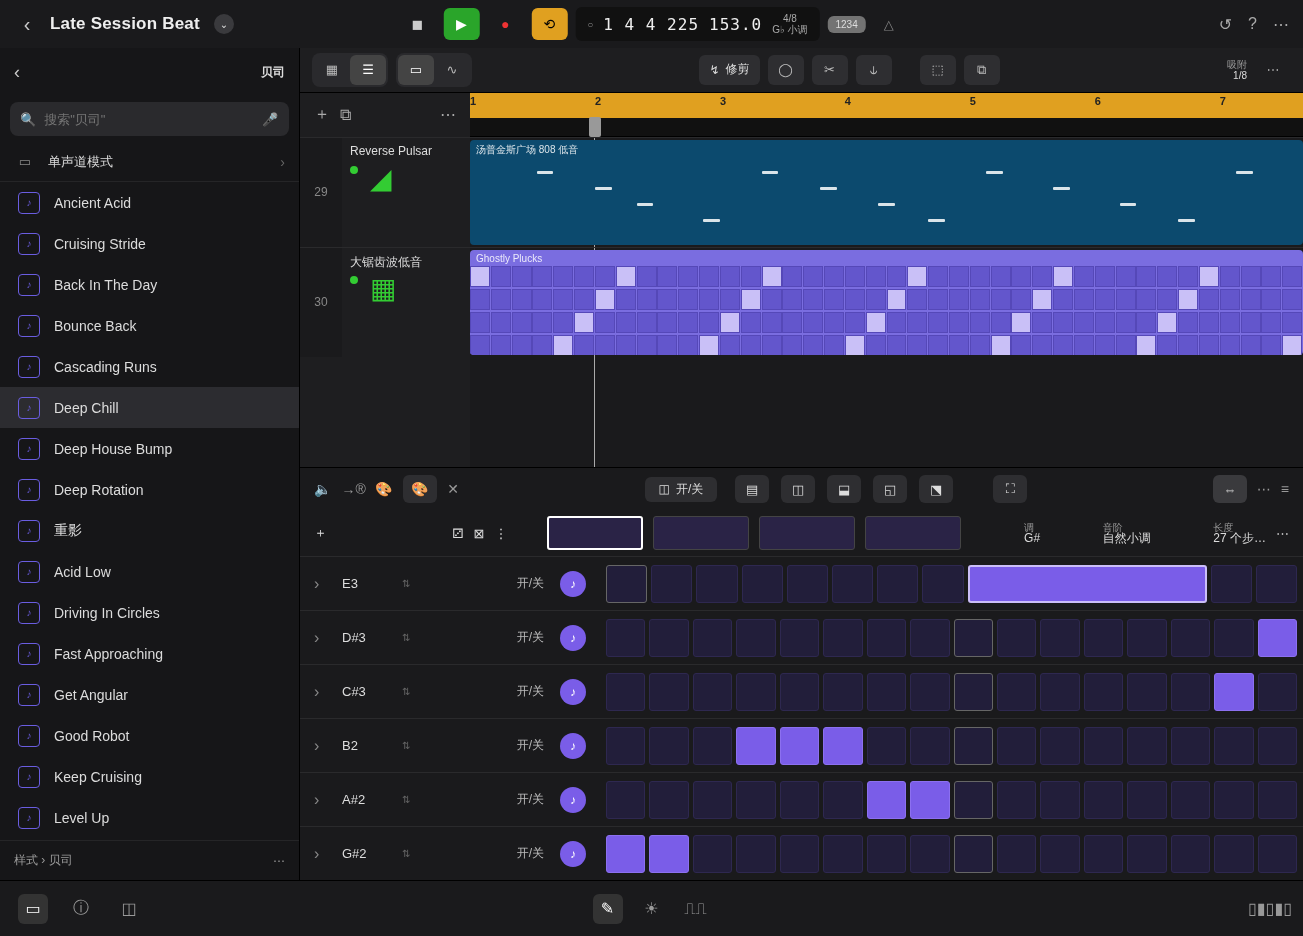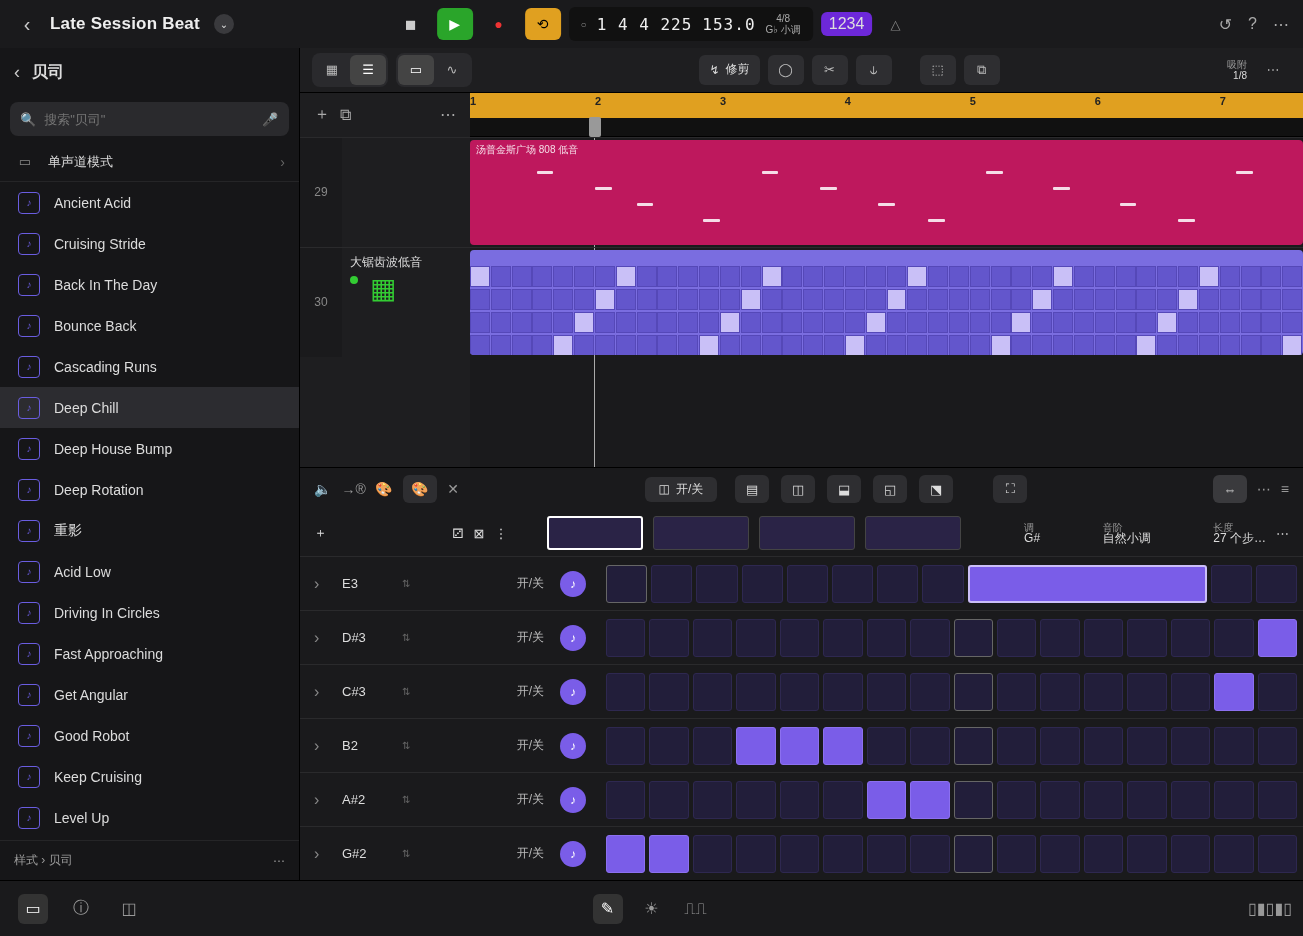--- a/index.html
+++ b/index.html
@@ -10,30 +10,30 @@
 .title-chev { width:20px; height:20px; border-radius:10px; background:#3a3a3d; display:inline-flex; align-items:center; justify-content:center; font-size:10px; margin-left:4px; }
 .transport { margin-left:auto; margin-right:auto; display:flex; align-items:center; gap:8px; position:absolute; left:50%; transform:translateX(-50%); }
 .tbtn { width:36px; height:32px; border-radius:6px; display:flex; align-items:center; justify-content:center; font-size:14px; }
 .tbtn.stop { color:#ccc; }
 .tbtn.play { background:#2aa52a; color:#fff; }
 .tbtn.rec { color:#e33; }
 .tbtn.cycle { background:#e0a020; color:#000; }
 .lcd { background:#111; border-radius:6px; padding:4px 12px; display:flex; align-items:center; gap:10px; height:34px; }
 .lcd-main { font-family:monospace; font-size:16px; letter-spacing:1px; color:#eee; }
 .lcd-sub { font-size:10px; line-height:11px; text-align:center; color:#aaa; }
-.count-in { background:#6d28d9; border-radius:6px; padding:3px 8px; font-size:16px; }
+.count-in { background:#737373; border-radius:6px; padding:3px 8px; font-size:10px; }
 .metro { width:30px; height:30px; display:flex; align-items:center; justify-content:center; color:#888; }
 .top-right { margin-left:auto; display:flex; gap:16px; align-items:center; }
 .top-right .icn { color:#aaa; font-size:16px; }
 
 .main { display:flex; height:832px; }
 .sidebar { width:300px; background:#161618; display:flex; flex-direction:column; border-right:1px solid #000; }
 .sb-head { height:48px; display:flex; align-items:center; padding:0 14px; gap:12px; }
 .sb-head .back { font-size:18px; color:#ccc; }
-.sb-title { flex:1; text-align:left; font-size:16px; font-weight:600; }
+.sb-title { flex:1; text-align:right; font-size:12px; font-weight:600; }
 .search-row { padding:6px 10px; }
 .search { background:#2a2a2d; border-radius:8px; height:34px; display:flex; align-items:center; padding:0 10px; gap:8px; color:#888; }
 .search input { background:none; border:none; color:#ccc; flex:1; outline:none; font-size:13px; }
 .mic { color:#888; }
 .cat-row { height:40px; display:flex; align-items:center; padding:0 14px; gap:12px; border-bottom:1px solid #252527; }
 .cat-row .folder { width:22px; color:#888; text-align:center; }
 .cat-row .chev { margin-left:auto; color:#666; font-size:14px; }
 .preset-list { flex:1; overflow:auto; }
 .preset { height:41px; display:flex; align-items:center; padding:0 14px 0 18px; gap:14px; cursor:pointer; }
 .preset.selected { background:#2c2c30; }
@@ -66,21 +66,21 @@
 .track-icon { position:absolute; left:28px; top:24px; font-size:28px; }
 
 .timeline-area { flex:1; overflow:hidden; position:relative; }
 .ruler { height:44px; background:#e0a020; position:relative; border-bottom:1px solid #000; }
 .ruler-ticks { position:absolute; bottom:0; left:0; right:0; height:18px; background:#111; display:flex; }
 .ruler-num { position:absolute; top:2px; color:#222; font-size:11px; font-weight:600; }
 .playhead { position:absolute; top:24px; width:12px; height:20px; background:#999; border-radius:2px; transform:translateX(-6px); }
 .playhead::after { content:''; position:absolute; left:5px; top:20px; width:1px; height:360px; background:#aaa; }
 .region-row { height:110px; position:relative; border-top:1px solid #2a2a2c; }
 .region { position:absolute; top:2px; bottom:2px; left:0; right:0; border-radius:4px; padding:3px 6px; overflow:hidden; }
-.region.green { background:#be185d; }
+.region.green { background:#0c4a6e; }
 .region.purple { background:#7a6de0; }
 .region-title { font-size:10px; color:rgba(255,255,255,0.85); }
 .midi-note { position:absolute; height:3px; background:rgba(255,255,255,0.85); border-radius:1px; }
 .midi-cell { position:absolute; background:#6356cc; border:1px solid #5548b8; }
 .midi-cell.lit { background:#c9c0f7; }
 
 .step-panel { flex:1; background:#1a1a1c; border-top:1px solid #000; display:flex; flex-direction:column; }
 .step-toolbar { height:42px; display:flex; align-items:center; padding:0 14px; gap:10px; }
 .step-toolbar .icn { color:#999; font-size:14px; }
 .onoff-btn { background:#2e2e31; border-radius:6px; padding:4px 14px; font-size:12px; display:flex; align-items:center; gap:6px; }
@@ -266,20 +266,25 @@
     <div class="arrange">
       <div class="track-headers">
         <div class="th-top">
           <span class="icn">＋</span>
           <span class="icn">⧉</span>
           <span class="icn dots">⋯</span>
         </div>
         <div id="track-heads">
             <div class="track-head">
               <div class="track-num">29</div>
+              <div class="track-info">
+                <div class="track-name">Reverse Pulsar</div>
+                <div class="track-dot"></div>
+                <div class="track-icon" style="color:#3c3">◢</div>
+              </div>
             </div>
             <div class="track-head">
               <div class="track-num">30</div>
               <div class="track-info">
                 <div class="track-name">大锯齿波低音</div>
                 <div class="track-dot"></div>
                 <div class="track-icon" style="color:#3c3">▦</div>
               </div>
             </div>
           </div>
@@ -310,20 +315,21 @@
                 <div class="midi-note" style="left: 55%; top: 75%; width: 2%;"></div>
                 <div class="midi-note" style="left: 62%; top: 30%; width: 2%;"></div>
                 <div class="midi-note" style="left: 70%; top: 45%; width: 2%;"></div>
                 <div class="midi-note" style="left: 78%; top: 60%; width: 2%;"></div>
                 <div class="midi-note" style="left: 85%; top: 75%; width: 2%;"></div>
                 <div class="midi-note" style="left: 92%; top: 30%; width: 2%;"></div>
               </div>
             </div>
             <div class="region-row">
               <div class="region purple">
+                <div class="region-title">Ghostly Plucks</div>
                 <div class="midi-cell lit" style="left: 0%; top: 15%; width: 2.4%; height: 20%;"></div>
                 <div class="midi-cell" style="left: 2.5%; top: 15%; width: 2.4%; height: 20%;"></div>
                 <div class="midi-cell" style="left: 5%; top: 15%; width: 2.4%; height: 20%;"></div>
                 <div class="midi-cell" style="left: 7.5%; top: 15%; width: 2.4%; height: 20%;"></div>
                 <div class="midi-cell" style="left: 10%; top: 15%; width: 2.4%; height: 20%;"></div>
                 <div class="midi-cell" style="left: 12.5%; top: 15%; width: 2.4%; height: 20%;"></div>
                 <div class="midi-cell" style="left: 15%; top: 15%; width: 2.4%; height: 20%;"></div>
                 <div class="midi-cell lit" style="left: 17.5%; top: 15%; width: 2.4%; height: 20%;"></div>
                 <div class="midi-cell" style="left: 20%; top: 15%; width: 2.4%; height: 20%;"></div>
                 <div class="midi-cell" style="left: 22.5%; top: 15%; width: 2.4%; height: 20%;"></div>

